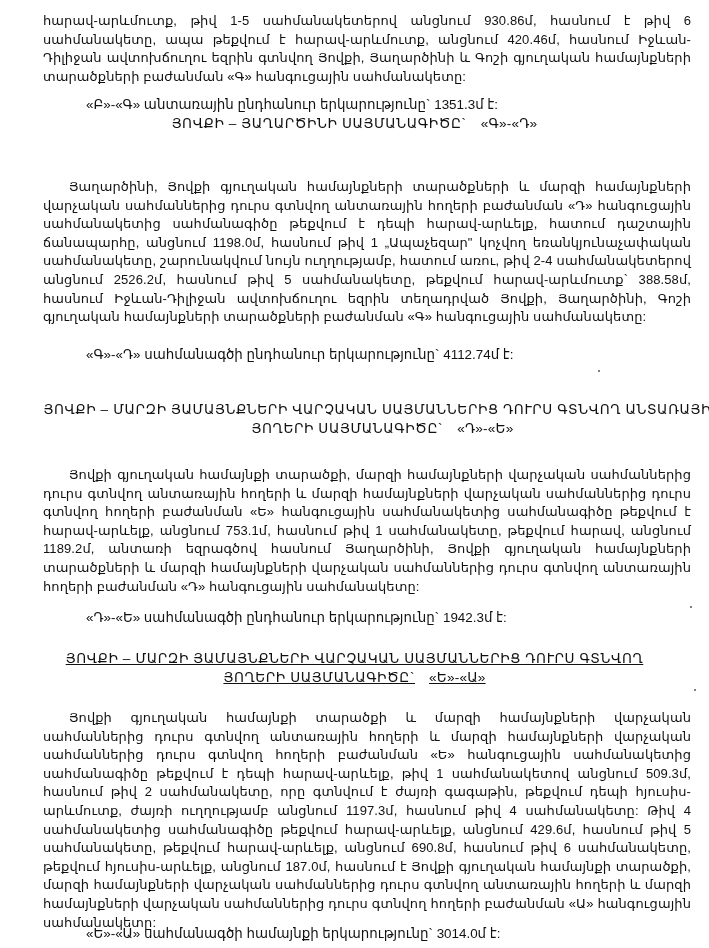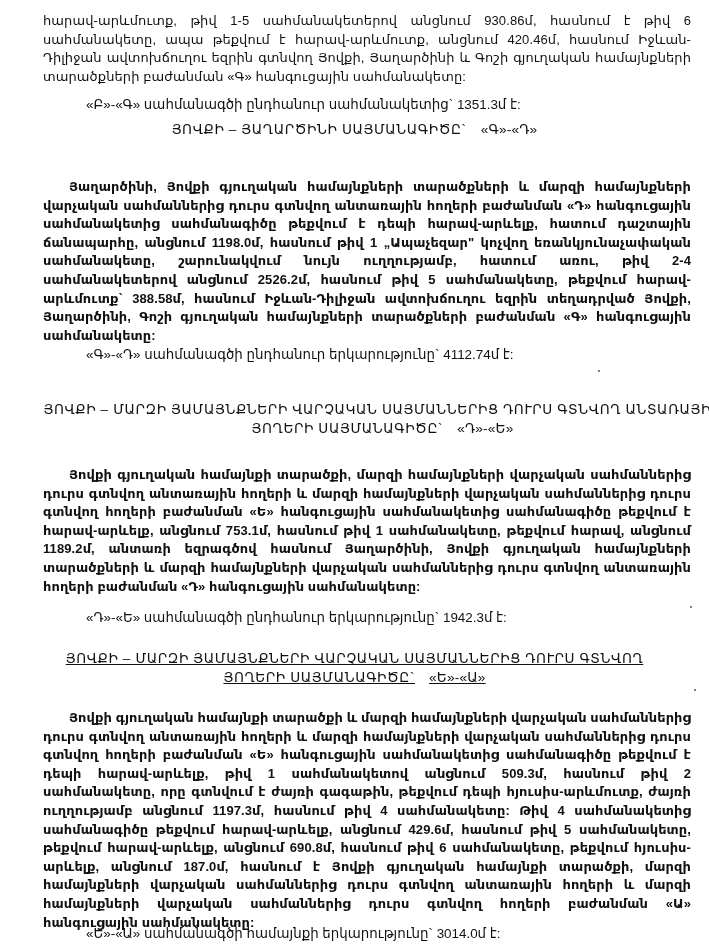--- a/index.html
+++ b/index.html
@@ -27,21 +27,20 @@
       left: 43px;
       width: 648px;
       font-size: 13px;
       line-height: 18.6px;
       text-align: justify;
       text-align-last: left;
       letter-spacing: 0.1px;
     }
     .para {
       text-indent: 26px;
-      font-weight: bold;
     }
     .total {
       position: absolute;
       left: 86px;
       font-size: 13.4px;
       line-height: 18.6px;
       white-space: nowrap;
     }
     .heading {
       position: absolute;
@@ -64,23 +63,23 @@
       background: #555;
       border-radius: 1px;
     }
   </style>
 </head>
 <body>
 
 <div class="page">
 
   <div class="block" style="top: 12px;">հարավ-արևմուտք, թիվ 1-5 սահմանակետերով անցնում 930.86մ, հասնում է թիվ 6 սահմանակետը, ապա թեքվում է հարավ-արևմուտք, անցնում 420.46մ, հասնում Իջևան-Դիլիջան ավտոխճուղու եզրին գտնվող Յովքի, Յաղարծինի և Գոշի գյուղական համայնքների տարածքների բաժանման «Գ» հանգուցային սահմանակետը:</div>
-  <div class="total" style="top: 96px;">«Բ»-«Գ» սահմանագծի ընդհանուր սահմանակետից`  1351.3մ է:</div>
+  <div class="total" style="top: 96px;">«Բ»-«Գ» անտառային ընդհանուր երկարությունը`  1351.3մ է:</div>
 
-  <div class="heading" style="top: 121px;">
+  <div class="heading" style="top: 115px;">
     <span>ՅՈՎՔԻ – ՅԱՂԱՐԾԻՆԻ  ՍԱՅՄԱՆԱԳԻԾԸ`</span><span class="tag">«Գ»-«Դ»</span>
   </div>
   <div class="block para" style="top: 178px;">Յաղարծինի, Յովքի գյուղական համայնքների տարածքների և մարզի համայնքների վարչական սահմաններից դուրս գտնվող անտառային հողերի բաժանման «Դ» հանգուցային սահմանակետից սահմանագիծը թեքվում է դեպի հարավ-արևելք, հատում դաշտային ճանապարհը, անցնում 1198.0մ, հասնում թիվ 1 „Ապաչեզար" կոչվող եռանկյունաչափական սահմանակետը, շարունակվում նույն ուղղությամբ, հատում առու, թիվ 2-4 սահմանակետերով անցնում 2526.2մ, հասնում թիվ 5 սահմանակետը, թեքվում հարավ-արևմուտք` 388.58մ, հասնում Իջևան-Դիլիջան ավտոխճուղու եզրին տեղադրված Յովքի, Յաղարծինի, Գոշի գյուղական համայնքների տարածքների բաժանման «Գ» հանգուցային սահմանակետը:</div>
   <div class="total" style="top: 346px;">«Գ»-«Դ» սահմանագծի ընդհանուր երկարությունը`  4112.74մ է:</div>
 
   <div class="heading" style="top: 401px; padding-left: 28px;">
     <div>ՅՈՎՔԻ – ՄԱՐԶԻ ՅԱՄԱՅՆՔՆԵՐԻ ՎԱՐՉԱԿԱՆ  ՍԱՅՄԱՆՆԵՐԻՑ  ԴՈՒՐՍ  ԳՏՆՎՈՂ ԱՆՏԱՌԱՅԻՆ</div>
     <div><span>ՅՈՂԵՐԻ  ՍԱՅՄԱՆԱԳԻԾԸ`</span><span class="tag">«Դ»-«Ե»</span></div>
   </div>
   <div class="block para" style="top: 466px;">Յովքի  գյուղական համայնքի տարածքի,  մարզի համայնքների վարչական սահմաններից դուրս գտնվող անտառային հողերի և մարզի համայնքների վարչական սահմաններից դուրս գտնվող հողերի բաժանման «Ե» հանգուցային սահմանակետից սահմանագիծը թեքվում է հարավ-արևելք, անցնում 753.1մ, հասնում թիվ 1 սահմանակետը, թեքվում հարավ, անցնում 1189.2մ, անտառի եզրագծով հասնում Յաղարծինի, Յովքի գյուղական համայնքների տարածքների և մարզի համայնքների վարչական սահմաններից դուրս գտնվող անտառային հողերի բաժանման «Դ» հանգուցային սահմանակետը:</div>

